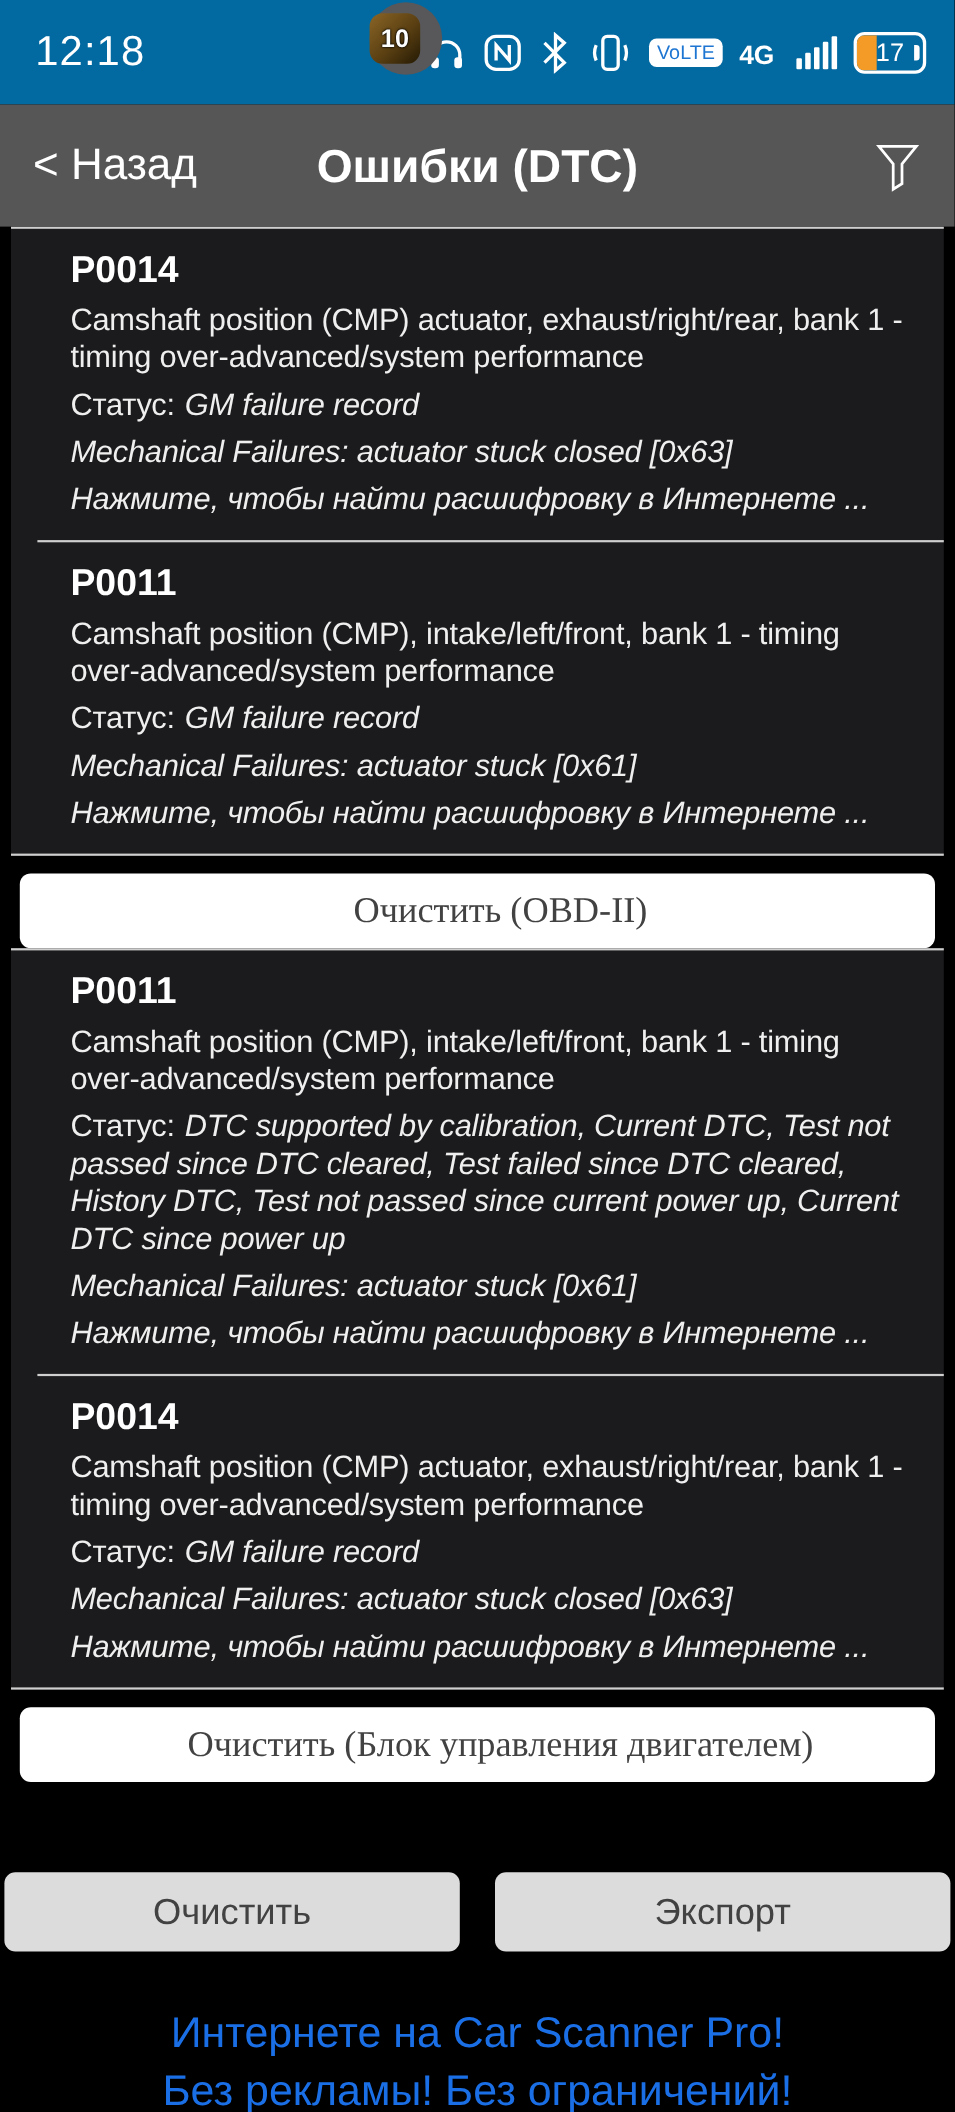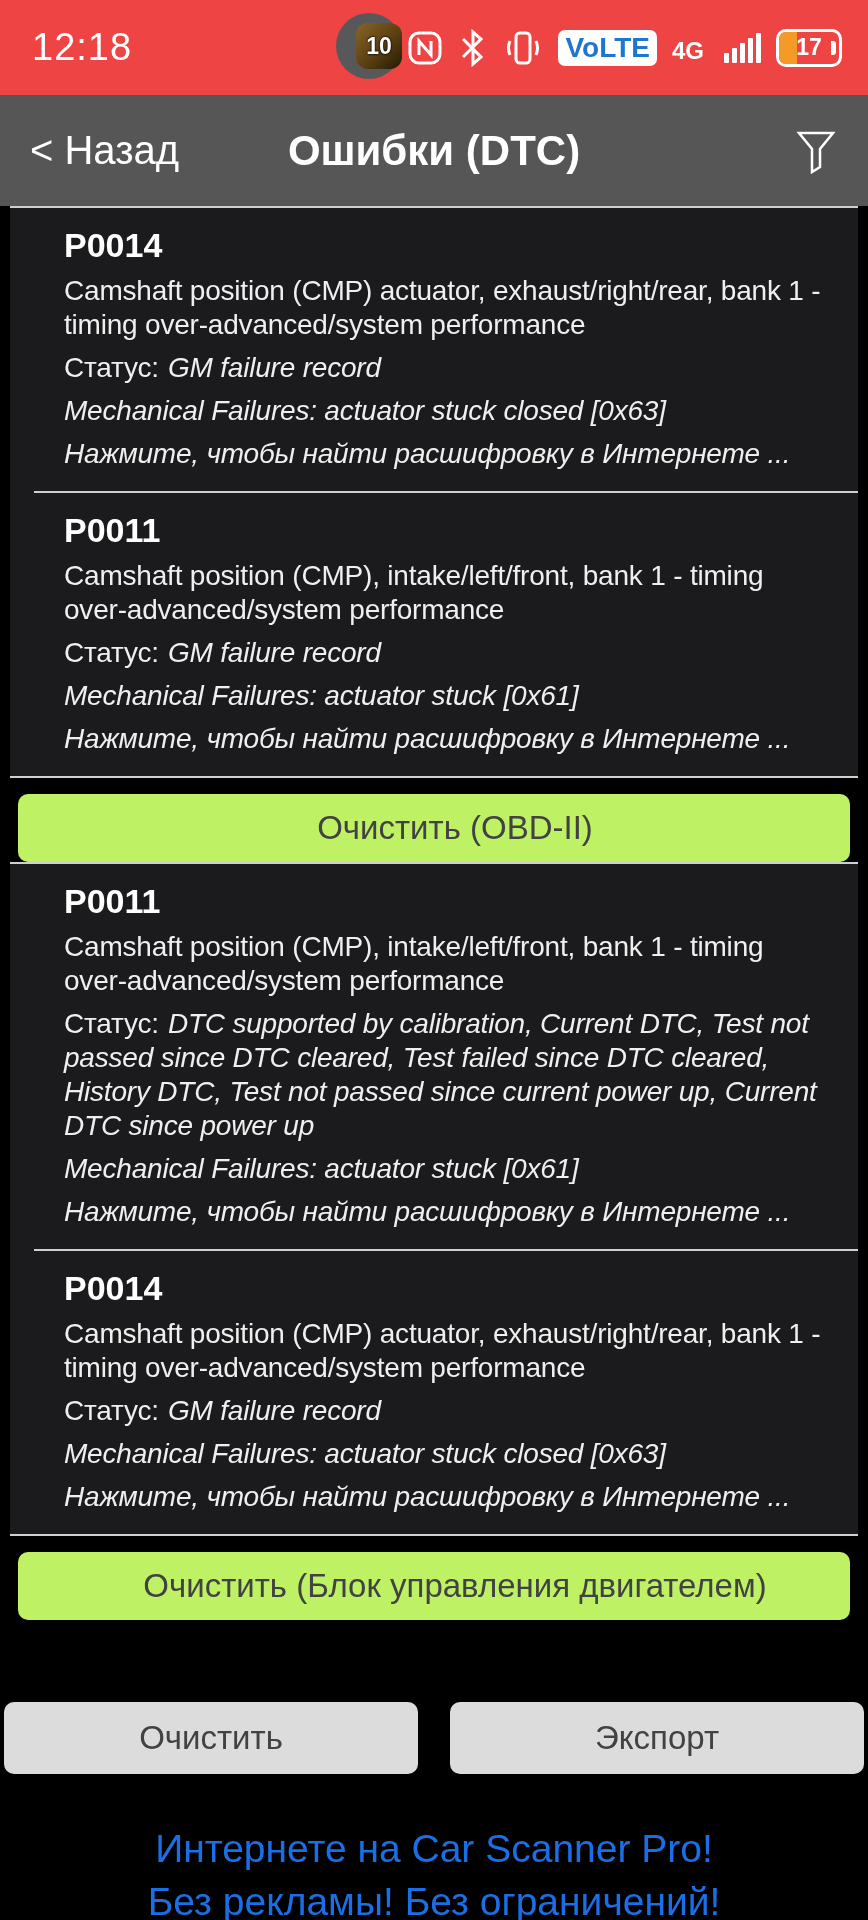--- a/index.html
+++ b/index.html
@@ -2,44 +2,44 @@
 <html><head>
 <meta charset="utf-8">
 <style>
   html,body{margin:0;padding:0;background:#000;}
   .screen{
     position:relative;width:868px;height:1920px;background:#000;overflow:hidden;
     font-family:"Liberation Sans", sans-serif;color:#f1f1f1;
   }
   
   .status-bar{
-    position:relative;height:95px;background:#ef4444;display:flex;
+    position:relative;height:95px;background:#0369a1;display:flex;
     align-items:center;justify-content:space-between;padding:0 32px;box-sizing:border-box;
   }
   .time{font-size:38px;font-weight:500;color:#fff;letter-spacing:1px;}
   .sb-icons{display:flex;align-items:center;gap:15px;}
   .sb-icons svg{display:block;}
   .volte{
-    background:#fff;color:#1E76D2;font-weight:bold;font-size:28px;
+    background:#fff;color:#1E76D2;font-weight:normal;font-size:18px;
     border-radius:7px;padding:4px 7px;line-height:1;
   }
   .net4g{display:flex;align-items:flex-end;gap:20px;}
   .net4g .g4{font-size:24px;font-weight:bold;color:#fff;line-height:1;}
   .bars{display:flex;align-items:flex-end;gap:3px;}
   .bars i{display:block;width:5px;background:#fff;border-radius:1px;}
   .battery{
     position:relative;width:66px;height:38px;border:3px solid #fff;border-radius:10px;
     box-sizing:border-box;display:flex;align-items:center;justify-content:center;overflow:hidden;
   }
   .batt-fill{position:absolute;left:0;top:0;bottom:0;width:30%;background:#F49A26;}
-  .batt-num{position:relative;font-size:23px;font-weight:bold;color:#fff;z-index:1;}
+  .batt-num{position:relative;font-size:23px;font-weight:normal;color:#fff;z-index:1;}
   .batt-cap{width:5px;height:14px;background:#fff;border-radius:0 3px 3px 0;margin-left:-11px;}
   .punch{
-    position:absolute;left:336px;top:13px;width:66px;height:66px;border-radius:50%;
-    background:#58585a;display:flex;align-items:center;justify-content:flex-end;
+    position:absolute;left:336px;top:2px;width:66px;height:66px;border-radius:50%;
+    background:#58585a;display:flex;align-items:center;justify-content:flex-start;
   }
   .punch-app{
     width:46px;height:46px;border-radius:12px;
     background:linear-gradient(135deg,#8a6526 0%,#5a3f12 55%,#241a04 100%);
     display:flex;align-items:center;justify-content:center;
     color:#fff;font-size:23px;font-weight:bold;
     text-shadow:0 0 2px #000, 0 0 2px #000;
   }
   
   .nav-bar{
@@ -60,22 +60,22 @@
     border-top:2px solid #cfcfcf;border-bottom:2px solid #cfcfcf;padding-left:24px;
   }
   .card{padding:14px 30px 20px;}
   .card + .card{border-top:2px solid #cfcfcf;}
   .code{font-size:34px;font-weight:bold;color:#fff;margin:4px 0 4px;}
   .line{font-size:28px;line-height:34px;color:#efefef;margin-top:9px;letter-spacing:-0.2px;}
   .it{font-style:italic;}
   .sv{font-style:italic;margin-left:9px;}
   .clear-btn{
     display:block;box-sizing:border-box;width:calc(100% - 36px);margin:16px 18px 0;
-    height:68px;background:#bef264;border:none;border-radius:10px;
-    font-family:Liberation Sans, sans-serif;font-size:33px;color:#424242;cursor:pointer;padding-left:48px;
+    height:68px;background:#ffffff;border:none;border-radius:10px;
+    font-family:Liberation Serif, serif;font-size:33px;color:#424242;cursor:pointer;padding-left:48px;
   }
   
   .bottom-buttons{
     position:absolute;left:0;right:0;top:1702px;display:flex;gap:32px;padding:0 4px;box-sizing:border-box;
   }
   .bottom-buttons button{
     flex:1;height:72px;background:#DCDCDC;border:none;border-radius:10px;
     font-family:"Liberation Sans", sans-serif;font-size:33px;color:#424242;cursor:pointer;
   }
   .promo{

